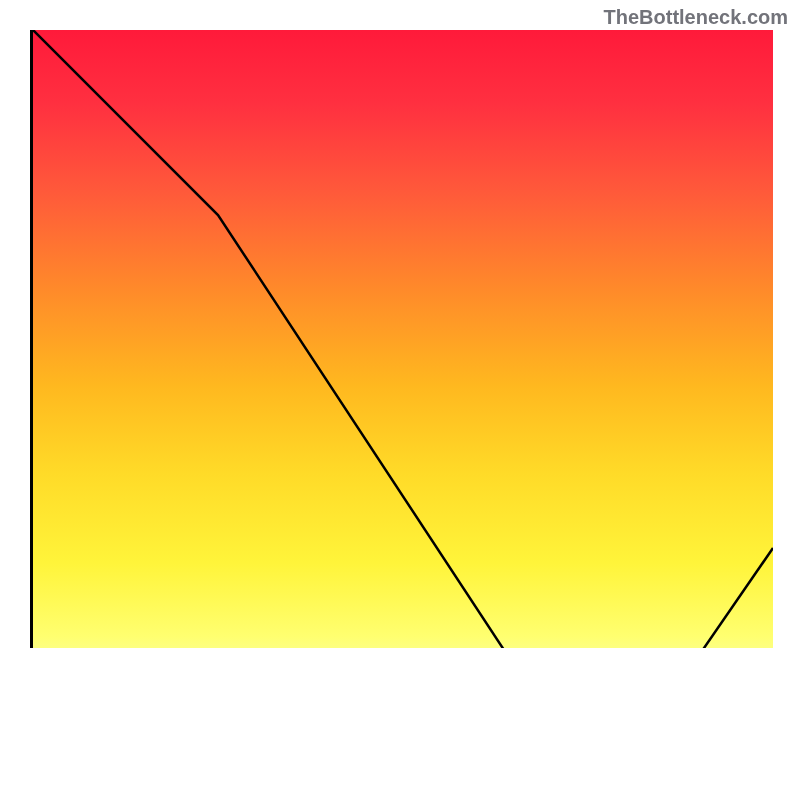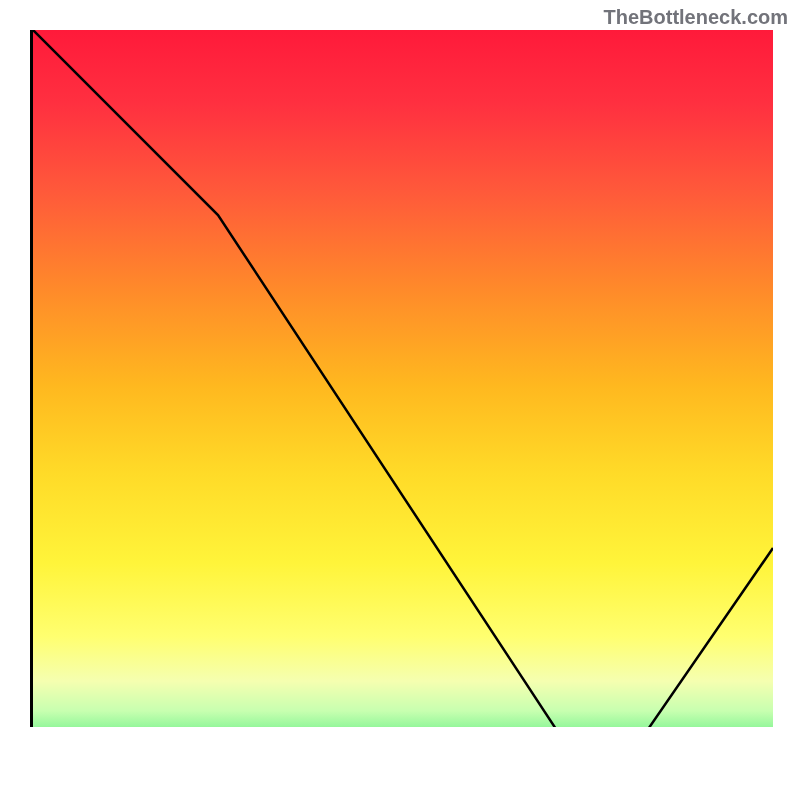--- a/index.html
+++ b/index.html
@@ -1,16 +1,16 @@
 <!DOCTYPE html>
 <html><head>
 <meta charset="utf-8">
 <style>
 body{margin:0;padding:0;background:#fff}
-.chart{position:relative;width:800px;height:727px}
+.chart{position:relative;width:800px;height:648px}
 .plot{position:absolute;left:30px;top:30px;width:740px;height:740px;border-left:3px solid #000;border-bottom:3px solid #000;overflow:hidden}
 .grad{position:absolute;inset:0;background:linear-gradient(to bottom,#ff1a3a 0%,#ff3040 10%,#ff5a3a 22%,#ff8a2a 35%,#ffb81f 48%,#ffdb28 60%,#fff43a 72%,#ffff70 82%,#f5ffb0 88%,#c8ffb0 92%,#6cf08a 96%,#1ee56e 100%)}
 svg.line{position:absolute;inset:0;width:100%;height:100%}
 .mark{position:absolute;height:12px;border-radius:6px;background:#d8606a}
 .wm{position:absolute;top:6px;right:12px;font:bold 20px Arial,Helvetica,sans-serif;color:#72737a}
 </style>
 </head>
 <body>
 
 <div class="chart">

